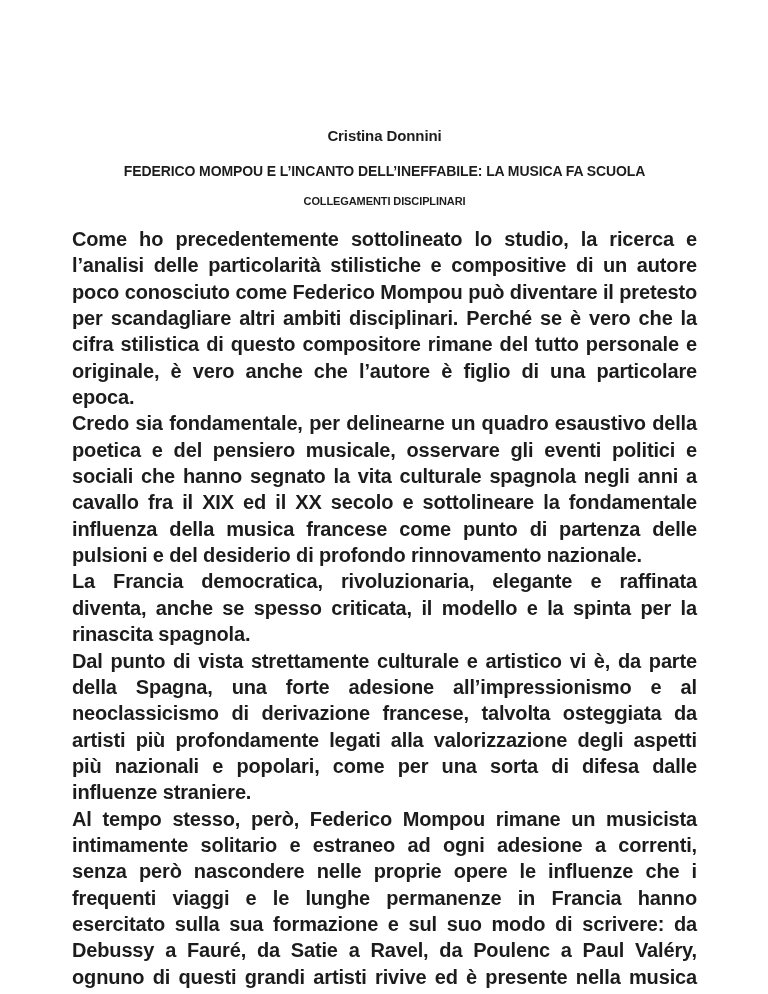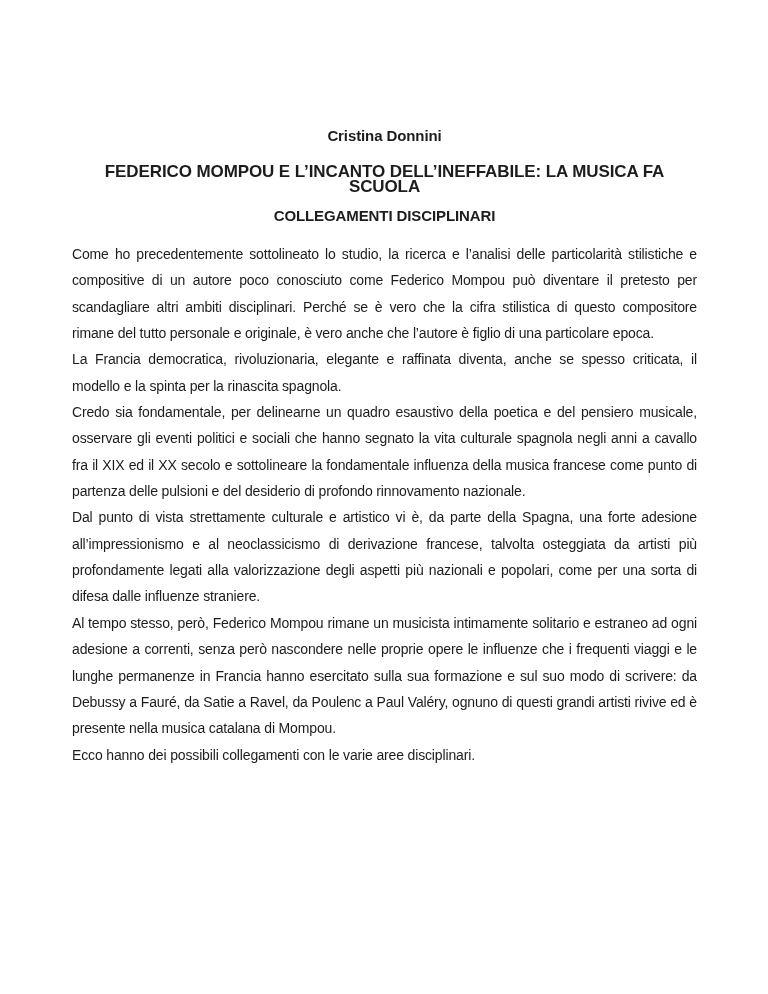--- a/index.html
+++ b/index.html
@@ -21,55 +21,56 @@
   .author {
     text-align: center;
     font-weight: 700;
     font-size: 15px;
     line-height: 17px;
     letter-spacing: -0.1px;
   }
   .doc-title {
     text-align: center;
     font-weight: 700;
-    font-size: 17px;
+    font-size: 14px;
     line-height: 15px;
     margin-top: 20px;
     letter-spacing: -0.1px;
   }
   .doc-subtitle {
     text-align: center;
     font-weight: 700;
-    font-size: 15px;
+    font-size: 11px;
     line-height: 18px;
     margin-top: 13px;
     letter-spacing: -0.1px;
   }
   .bodytext {
     margin-top: 16px;
   }
   .bodytext p {
     margin: 0;
     text-align: justify;
-    font-size: 14px;
+    font-size: 20px;
     line-height: 26.35px;
     letter-spacing: -0.15px;
+    font-weight: bold;
   }
 </style>
 </head>
 <body>
 
 <div class="page">
   <div class="author">Cristina Donnini</div>
 
   <div class="doc-title">FEDERICO MOMPOU E L’INCANTO DELL’INEFFABILE: LA MUSICA FA SCUOLA</div>
 
   <div class="doc-subtitle">COLLEGAMENTI DISCIPLINARI</div>
 
   <div class="bodytext">
     <p>Come ho precedentemente sottolineato lo studio, la ricerca e l’analisi delle particolarità stilistiche e compositive di un autore poco conosciuto come Federico Mompou può diventare il pretesto per scandagliare altri ambiti disciplinari. Perché se è vero che la cifra stilistica di questo compositore rimane del tutto personale e originale, è vero anche che l’autore è figlio di una particolare epoca.</p>
+    <p>Credo sia fondamentale, per delinearne un quadro esaustivo della poetica e del pensiero musicale, osservare gli eventi politici e sociali che hanno segnato la vita culturale spagnola negli anni a cavallo fra il XIX ed il XX secolo e sottolineare la fondamentale influenza della musica francese come punto di partenza delle pulsioni e del desiderio di profondo rinnovamento nazionale.</p>
     <p>La Francia democratica, rivoluzionaria, elegante e raffinata diventa, anche se spesso criticata, il modello e la spinta per la rinascita spagnola.</p>
-    <p>Credo sia fondamentale, per delinearne un quadro esaustivo della poetica e del pensiero musicale, osservare gli eventi politici e sociali che hanno segnato la vita culturale spagnola negli anni a cavallo fra il XIX ed il XX secolo e sottolineare la fondamentale influenza della musica francese come punto di partenza delle pulsioni e del desiderio di profondo rinnovamento nazionale.</p>
     <p>Dal punto di vista strettamente culturale e artistico vi è, da parte della Spagna, una forte adesione all’impressionismo e al neoclassicismo di derivazione francese, talvolta osteggiata da artisti più profondamente legati alla valorizzazione degli aspetti più nazionali e popolari, come per una sorta di difesa dalle influenze straniere.</p>
     <p>Al tempo stesso, però, Federico Mompou rimane un musicista intimamente solitario e estraneo ad ogni adesione a correnti, senza però nascondere nelle proprie opere le influenze che i frequenti viaggi e le lunghe permanenze in Francia hanno esercitato sulla sua formazione e sul suo modo di scrivere: da Debussy a Fauré, da Satie a Ravel, da Poulenc a Paul Valéry, ognuno di questi grandi artisti rivive ed è presente nella musica catalana di Mompou.</p>
     <p>Ecco hanno dei possibili collegamenti con le varie aree disciplinari.</p>
   </div>
 </div>
 
 </body></html>

